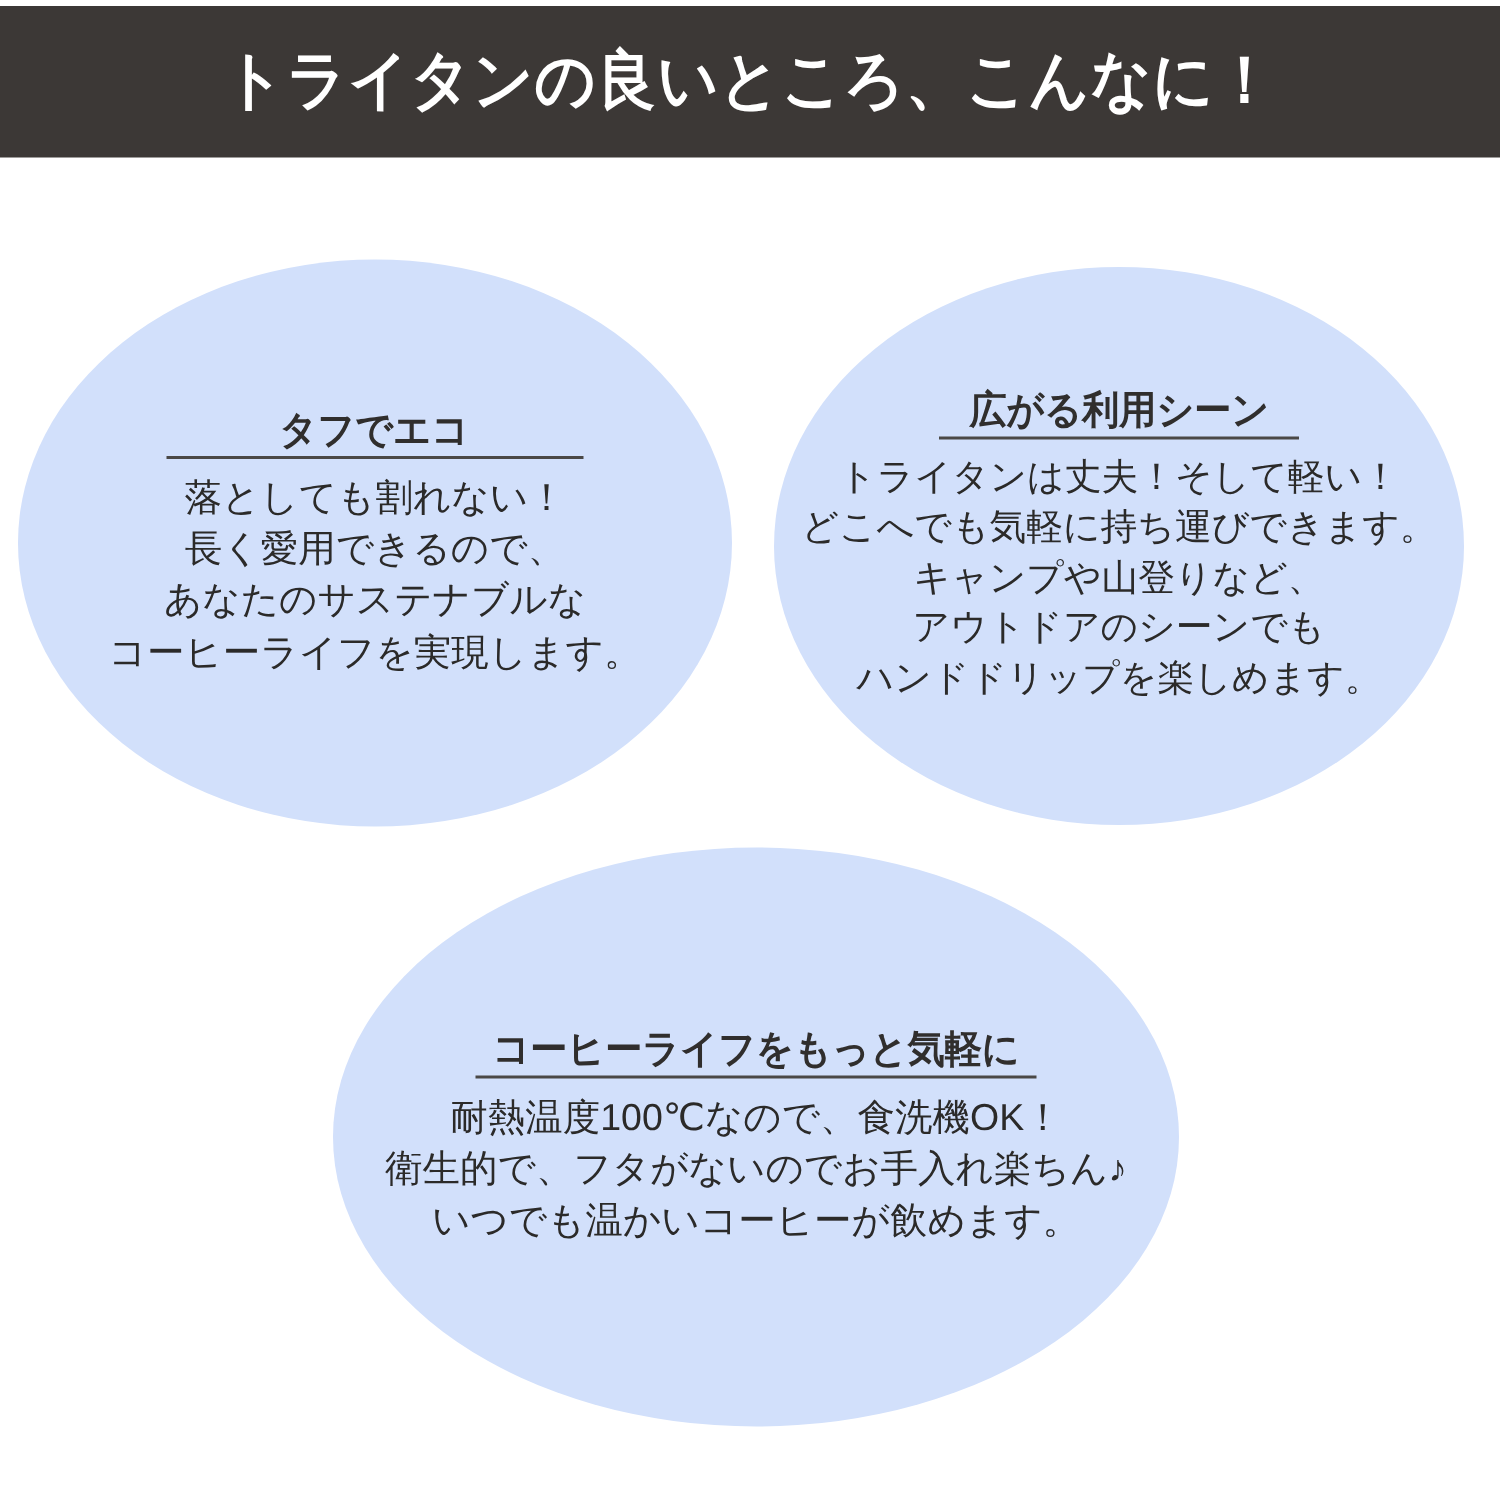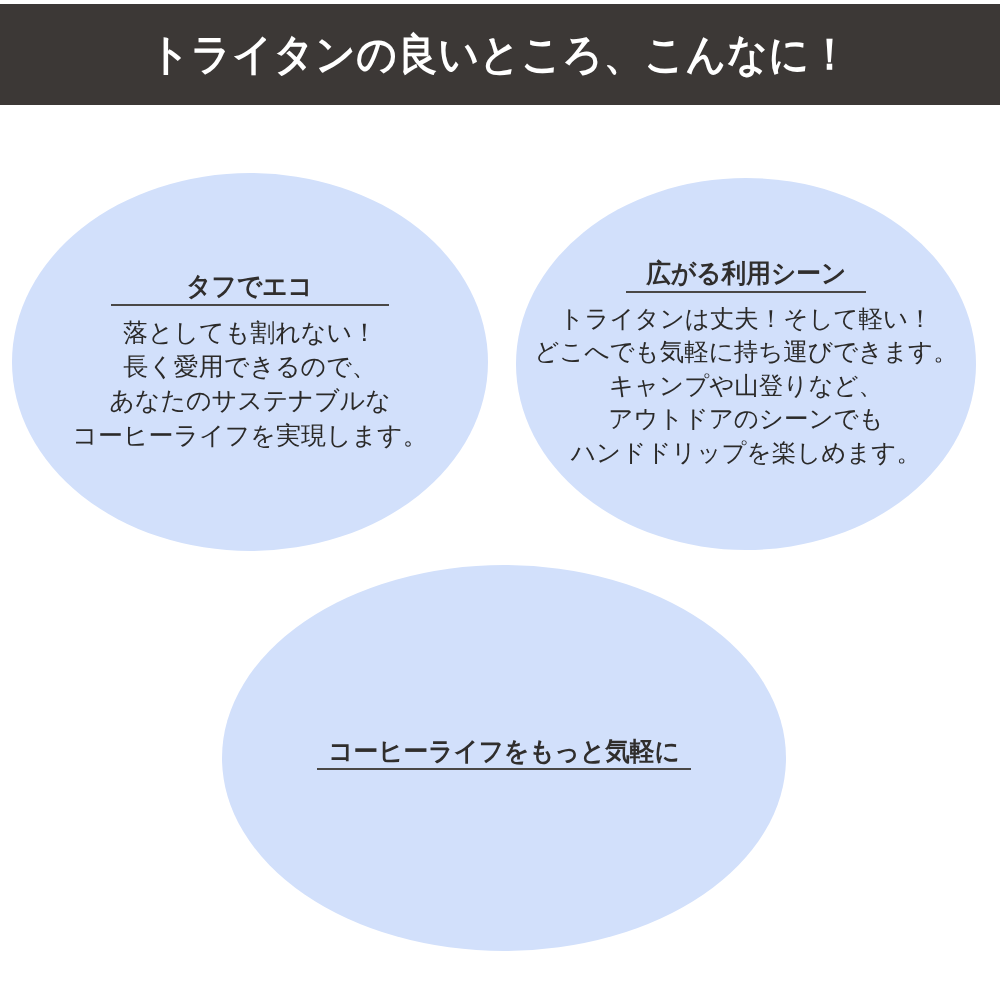--- a/index.html
+++ b/index.html
@@ -151,17 +151,20 @@
         <span class="line">ハンドドリップを楽しめます。</span>
       </div>
     </div>
   </div>
 
   <div class="ellipse ellipse-3">
     <div class="card-inner">
       <div class="card-heading">コーヒーライフをもっと気軽に</div>
       <div class="heading-rule"></div>
       <div class="card-body">
+        <span class="line">耐熱温度100℃なので、食洗機OK！</span>
+        <span class="line">衛生的で、フタがないのでお手入れ楽ちん♪</span>
+        <span class="line">いつでも温かいコーヒーが飲めます。</span>
       </div>
     </div>
   </div>
 
 </div>
 
 </body></html>

